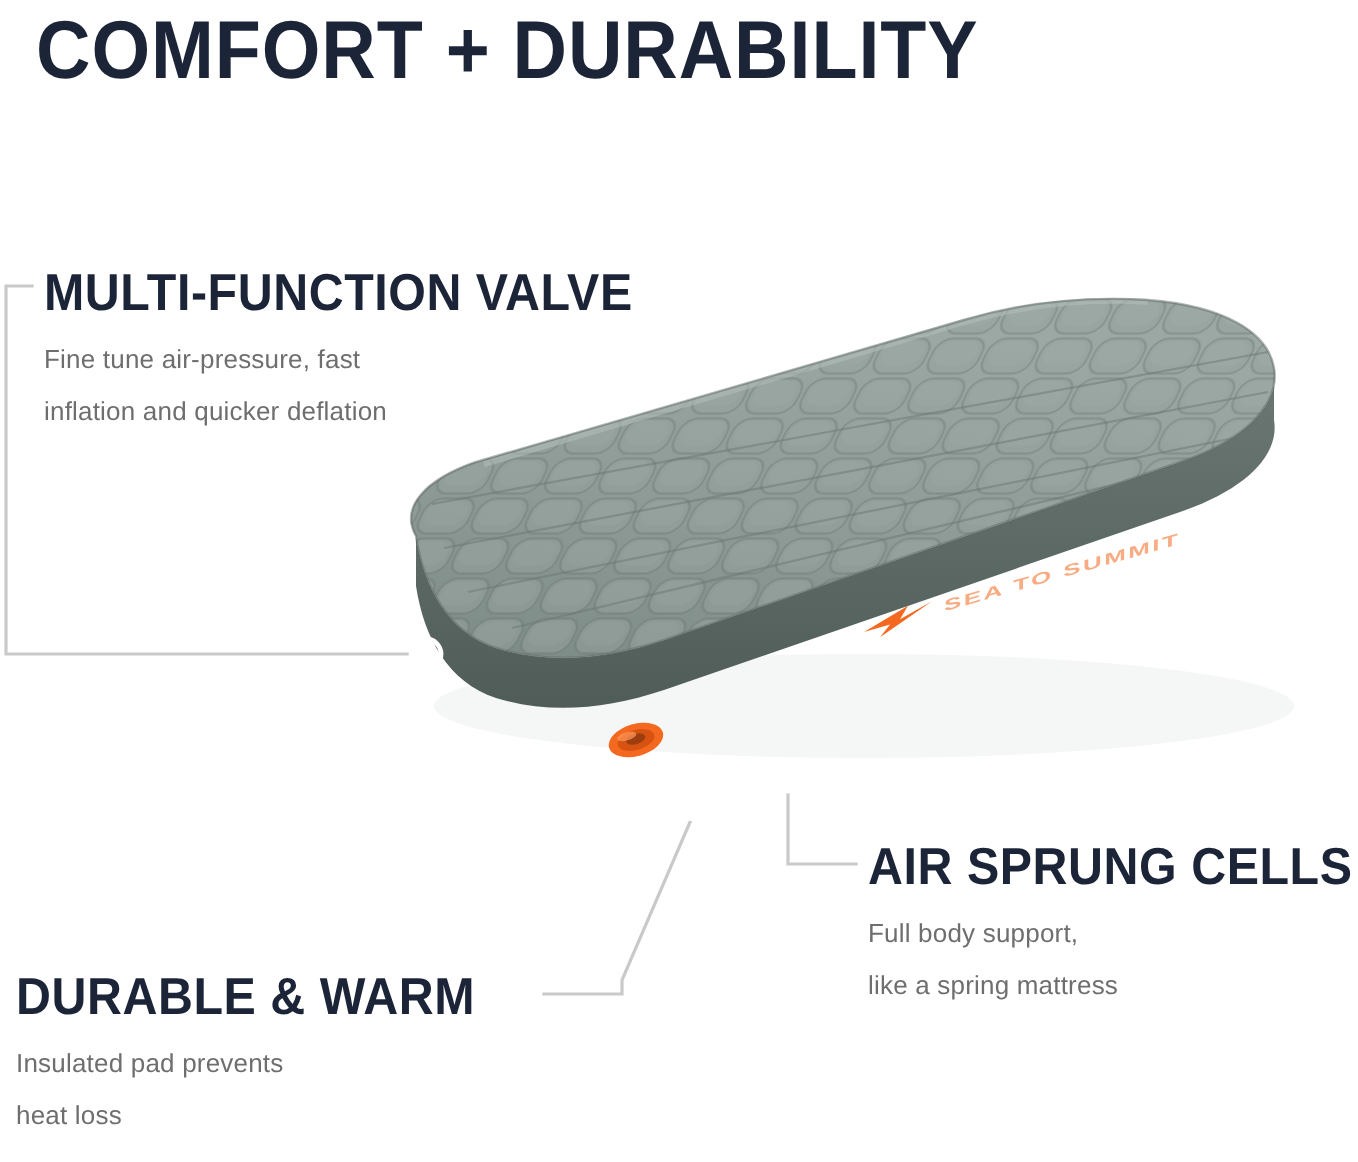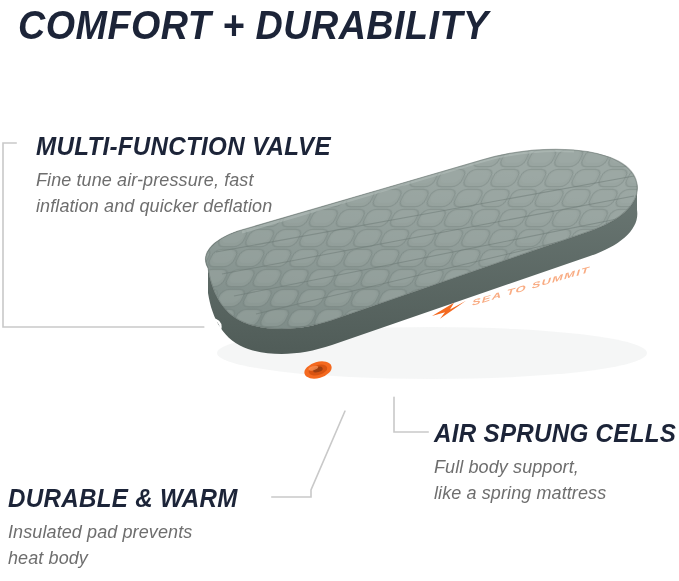--- a/index.html
+++ b/index.html
@@ -3,21 +3,21 @@
 <meta charset="utf-8">
 <style>
   html,body{margin:0;padding:0;}
   body{
     width:679px;height:581px;
     background:#ffffff;
     font-family:"Liberation Sans", sans-serif;
     overflow:hidden;
     position:relative;
   }
-  .stage{position:absolute;inset:0;font-style:italic;}
+  .stage{position:absolute;inset:0;}
 
   
   .title{
     position:absolute;left:18px;top:2px;
     font-family:"Liberation Sans Narrow","Liberation Sans",sans-serif;
     font-weight:700;
     font-size:41px;
     line-height:46px;
     letter-spacing:0.5px;
     color:#1c2438;
@@ -35,29 +35,29 @@
     font-size:26px;
     line-height:30px;
     letter-spacing:0.3px;
     color:#1c2438;
     transform:scaleX(0.93);
     transform-origin:left center;
     white-space:nowrap;
   }
   .callout p{
     margin:6px 0 0 0;
-    font-size:18px;
+    font-size:13px;
     line-height:26px;
     font-weight:300;
     color:#6e6e6e;
     letter-spacing:0.1px;
     white-space:pre-line;
   }
 
-  #callout-valve{left:22px;top:131px;margin-left:14px;}
+  #callout-valve{left:22px;top:131px;}
   #callout-cells{left:434px;top:418px;}
   #callout-durable{left:8px;top:483px;}
 
   
   .leaders{position:absolute;inset:0;pointer-events:none;}
 
   
   .pad-wrap{position:absolute;left:182px;top:148px;width:500px;height:265px;}
 </style>
 </head>
@@ -189,16 +189,16 @@
 
   <div class="callout" id="callout-cells">
     <h2>AIR SPRUNG CELLS</h2>
     <p>Full body support,
 like a spring mattress</p>
   </div>
 
   <div class="callout" id="callout-durable">
     <h2>DURABLE &amp; WARM</h2>
     <p>Insulated pad prevents
-heat body</p>
+heat loss</p>
   </div>
 
 </div>
 
 </body></html>

